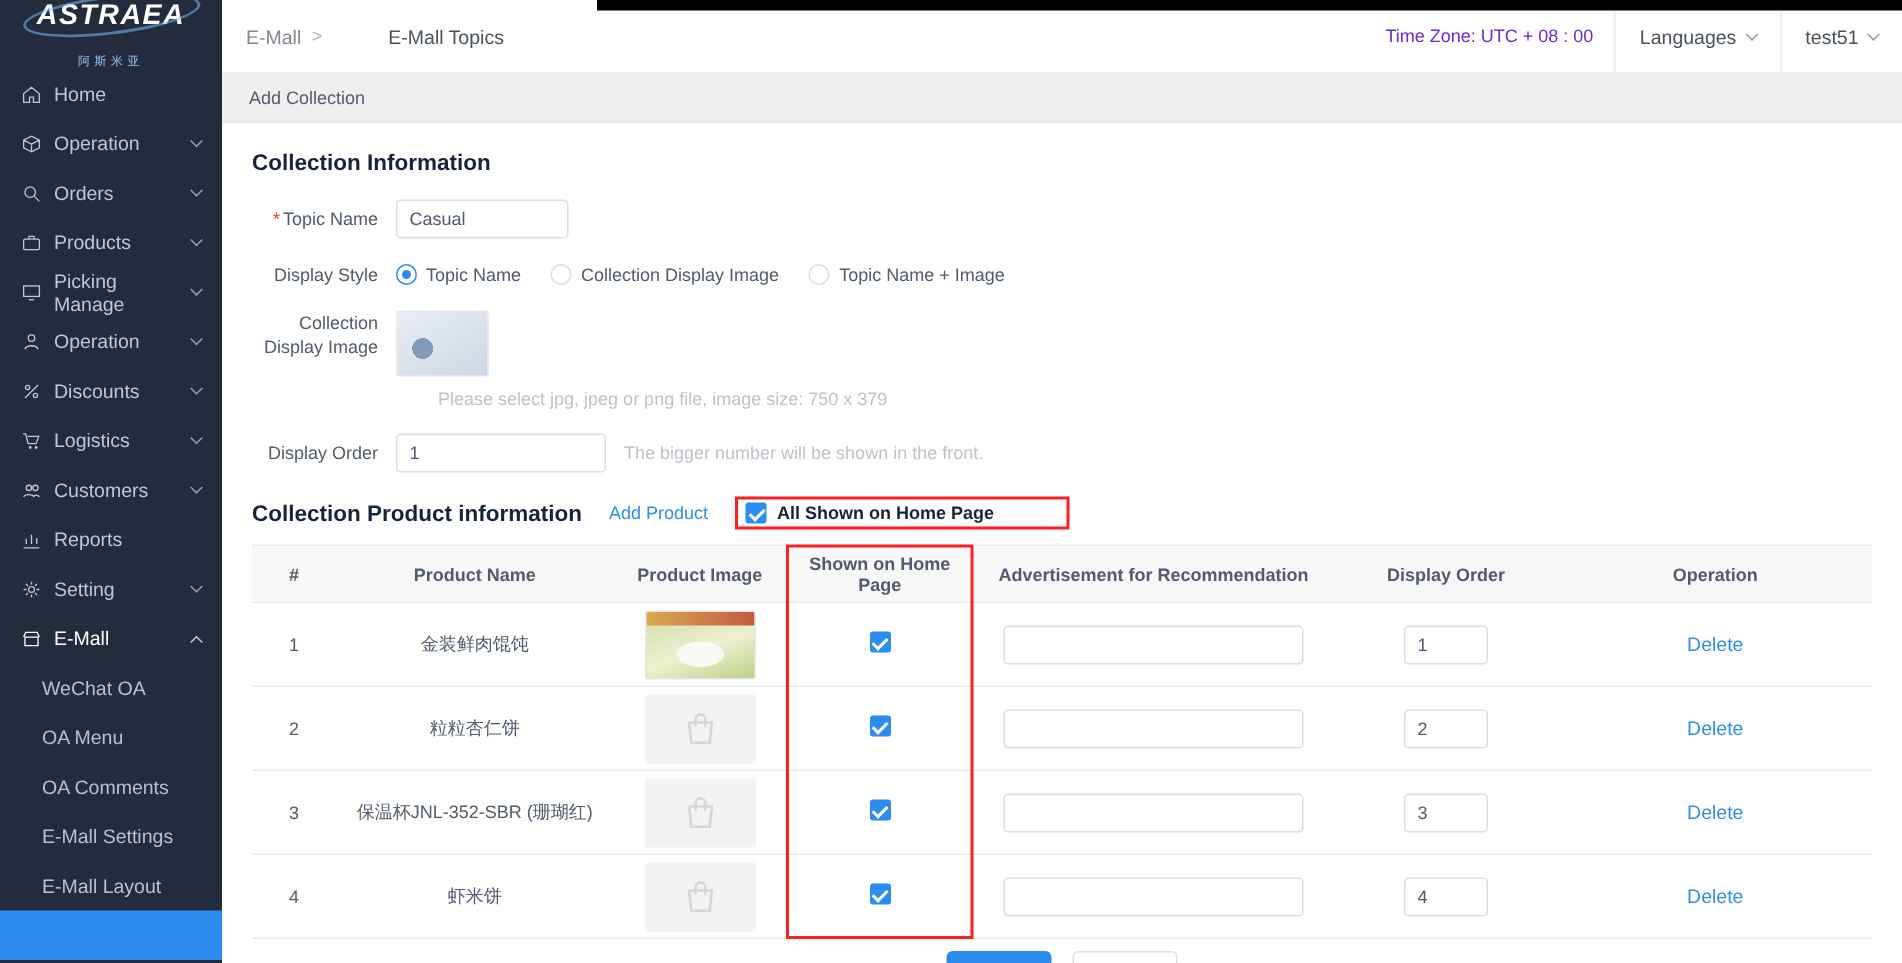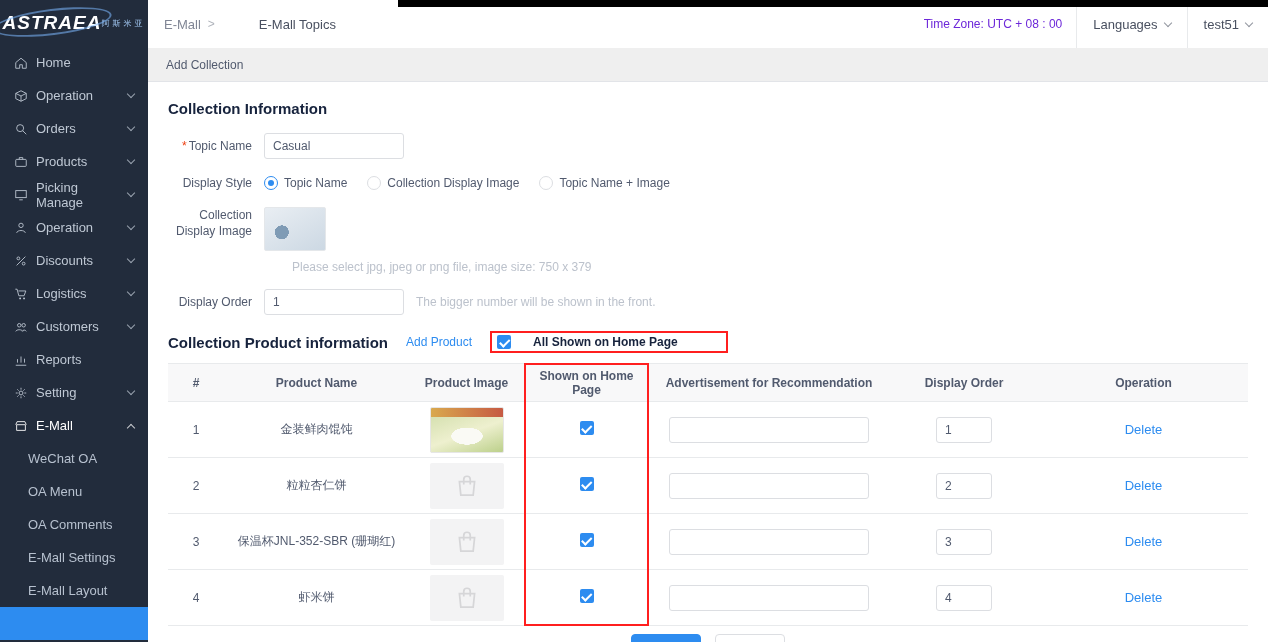--- a/index.html
+++ b/index.html
@@ -2,21 +2,21 @@
 <html><head>
 <meta charset="utf-8">
 <style>
   * { box-sizing: border-box; margin: 0; padding: 0; }
   html,body { background:#9a9a9a; }
   body { font-family: "Liberation Sans", sans-serif; }
   .app { position:relative; width:1268px; height:642px; background:#fff; overflow:hidden; display:flex; }
 
   
   .sidebar { width:148px; height:642px; background:#222c3c; flex:0 0 148px; overflow:hidden; }
-  .logo { height:46px; display:flex; align-items:center; justify-content:center; cursor:pointer; }
+  .logo { height:46px; display:flex; flex-direction:column; align-items:center; justify-content:space-between; cursor:pointer; }
   .logo-text { position:relative; font-style:italic; font-weight:bold; font-size:19px; color:#fff; letter-spacing:1px; }
   .logo-text::before { content:""; position:absolute; left:-10px; top:-3px; right:-10px; bottom:-1px; border:2px solid rgba(125,185,255,.55); border-radius:50%; transform:rotate(-7deg); pointer-events:none; }
   .logo-sub { font-size:8px; color:#9cc0ea; letter-spacing:3px; margin-top:1px; }
   .side-item { height:33px; display:flex; align-items:center; padding:0 14px; font-size:13px; color:#bfc8d4; cursor:pointer; }
   .side-item.open { color:#ffffff; }
   .mi-wrap { display:inline-flex; width:14px; height:14px; margin-right:8px; }
   .mi { width:14px; height:14px; }
   .chev { width:6px; height:6px; border-right:1.4px solid currentColor; border-bottom:1.4px solid currentColor; transform:rotate(45deg); margin-left:auto; opacity:.75; margin-top:-3px; }
   .chev.up { transform:rotate(-135deg); margin-top:4px; }
   .sub-item { height:33px; display:flex; align-items:center; padding-left:28px; font-size:13px; color:#b7c1cf; cursor:pointer; }
@@ -39,21 +39,21 @@
   .tab-label { font-size:12px; color:#515a6e; cursor:pointer; }
 
   .content { flex:1; padding:14px 20px 0 20px; position:relative; overflow:hidden; }
   .section-title { font-size:15px; font-weight:bold; color:#17233d; margin:4px 0 16px 0; }
 
   .form-row { display:flex; align-items:center; margin-bottom:16px; font-size:12px; color:#515a6e; }
   .form-row.align-top { align-items:flex-start; margin-bottom:6px; }
   .form-label { width:84px; text-align:right; margin-right:12px; line-height:1.35; color:#515a6e; flex:0 0 84px; }
   .star { color:#ed4014; margin-right:2px; }
   .text-input { height:26px; border:1px solid #dcdee2; border-radius:3px; padding:0 8px; font-size:12px; color:#515a6e; background:#fff; outline:none; font-family:"Liberation Sans",sans-serif; }
-  .name-input { width:140px; }
+  .name-input { width:115px; }
   .order-main-input { width:140px; }
 
   .radio-group { display:flex; align-items:center; }
   .radio { display:inline-flex; align-items:center; margin-right:20px; cursor:pointer; }
   .rdo { width:14px; height:14px; border:1px solid #dcdee2; border-radius:50%; background:#fff; display:inline-block; position:relative; margin-right:6px; }
   .rdo.checked { border-color:#2d8cf0; }
   .rdo.checked::after { content:""; position:absolute; left:3px; top:3px; right:3px; bottom:3px; border-radius:50%; background:#2d8cf0; }
   .radio-label { font-size:12px; color:#515a6e; }
 
   .thumb { width:62px; height:44px; border-radius:2px; border:1px solid #e4e7ea; cursor:pointer;
@@ -64,21 +64,21 @@
   .hint-row { margin-left:96px; margin-bottom:14px; }
   .hint.inline { margin-left:12px; }
 
   .sec2-row { display:flex; align-items:center; margin-top:4px; margin-bottom:10px; }
   .section-title.inline { margin:0; }
   .link { font-size:13px; color:#2d8cf0; cursor:pointer; text-decoration:none; }
   .add-product { margin-left:18px; font-size:12px; }
   .red-box { display:inline-flex; align-items:center; border:2px solid #ff1f1f; padding:2px 48px 2px 5px; margin-left:18px; }
   .cbx { width:14px; height:14px; border-radius:2px; background:#2d8cf0; display:inline-block; position:relative; cursor:pointer; flex:0 0 14px; }
   .cbx::after { content:""; position:absolute; left:4.5px; top:1.5px; width:3.5px; height:7.5px; border:solid #fff; border-width:0 2px 2px 0; transform:rotate(45deg); }
-  .all-shown-label { font-size:12px; font-weight:bold; color:#17233d; margin-left:22px; }
+  .all-shown-label { font-size:12px; font-weight:bold; color:#17233d; margin-left:7px; }
 
   .table-wrap { position:relative; margin-top:6px; }
   table { width:1080px; table-layout:fixed; border-collapse:collapse; }
   thead th { height:38px; background:#f8f8f9; font-size:12px; font-weight:bold; color:#515a6e; border-top:1px solid #e8eaec; border-bottom:1px solid #e8eaec; text-align:center; }
   tbody td { height:56px; font-size:12px; color:#515a6e; text-align:center; border-bottom:1px solid #e8eaec; }
   .pname { font-size:12px; color:#515a6e; }
   .img-photo { width:74px; height:46px; margin:0 auto; border:1px solid #e6e6e6; border-radius:2px;
     background:
       linear-gradient(90deg,#d9a94e,#c65a43) no-repeat 0 0/100% 9px,
       radial-gradient(ellipse 26px 14px at 50% 64%, #fafaf5 0 60%, rgba(0,0,0,0) 61%),

